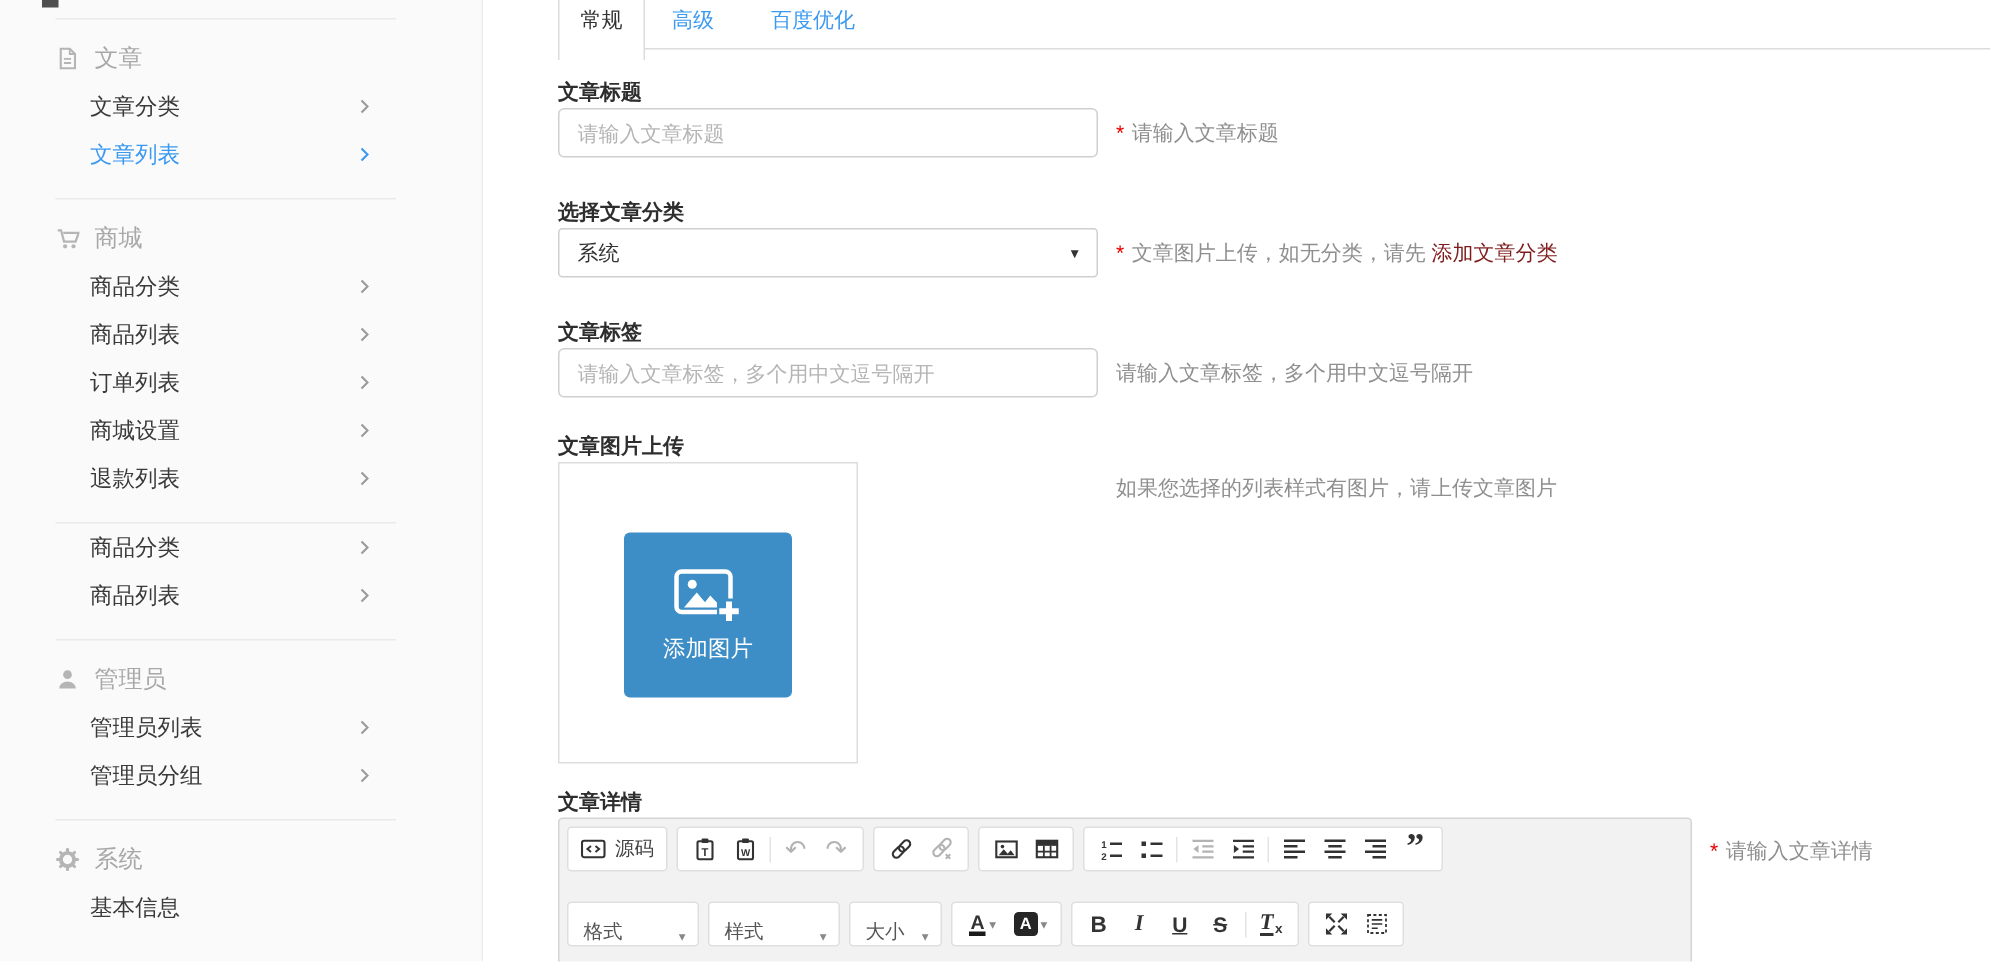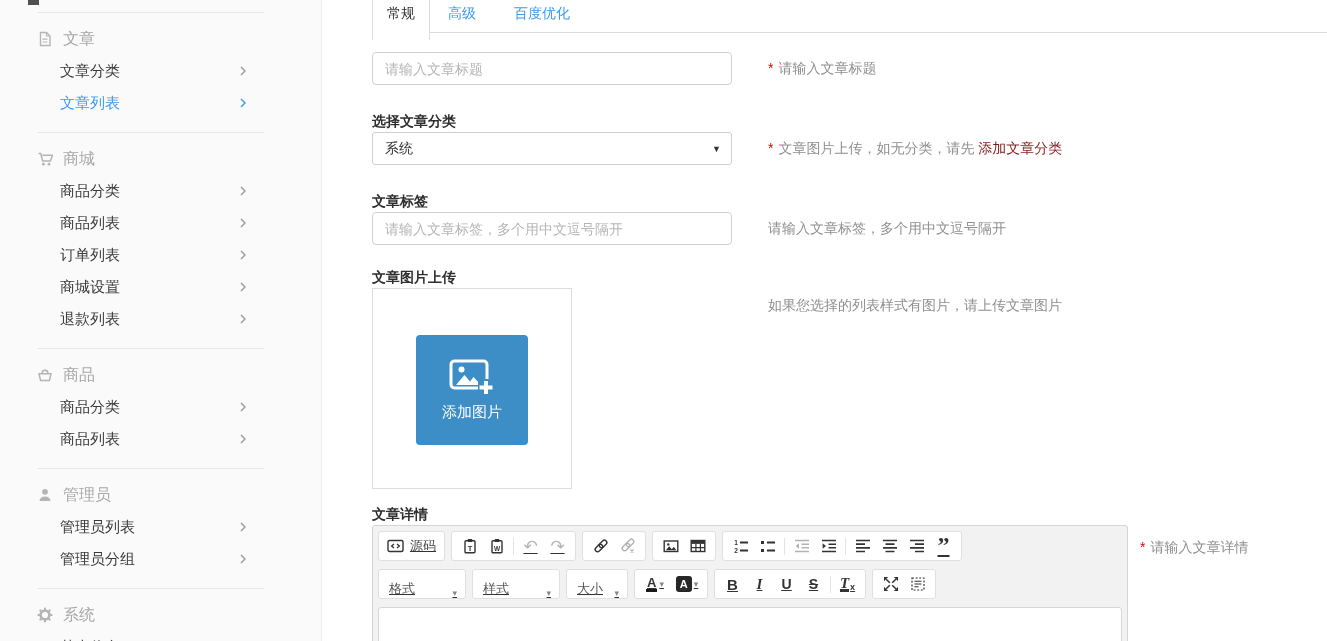--- a/index.html
+++ b/index.html
@@ -63,21 +63,21 @@
   .text-input::placeholder { color:#b5b5b5; }
 
   .select-box {
     width:360px; height:33px; border:1px solid #cfcfcf; border-radius:3px; background:#fff;
     display:flex; align-items:center; justify-content:space-between;
     padding:0 10px 0 12px; font-size:14px; color:#333; cursor:pointer;
   }
   .select-caret { font-size:9px; color:#333; }
 
   .hint {
-    position:absolute; left:396px; top:50%; transform:translateY(-50%);
+    position:absolute; left:372px; top:50%; transform:translateY(-50%);
     font-size:14px; color:#8f8f8f; white-space:nowrap;
   }
   .hint.static { top:9px; transform:none; }
   .req { color:#e60000; margin-right:5px; }
   .link { color:#7f1d1d; cursor:pointer; }
 
   .upload-box {
     width:200px; height:201px; border:1px solid #ddd; background:#fff;
     display:flex; justify-content:center; cursor:pointer;
   }
@@ -87,21 +87,21 @@
   }
   .upload-btn .lbl { color:#fff; font-size:15px; margin-top:7px; }
 
   
   .ed-row { position:relative; display:flex; align-items:flex-start; margin-top:1px; }
   .ed-hint { position:absolute; left:768px; top:14px; font-size:14px; color:#8f8f8f; white-space:nowrap; }
   .editor {
     width:756px; height:200px; background:#f2f2f2;
     border:1px solid #d4d4d4; border-radius:3px 3px 0 0; padding:5px 5px 0 5px; overflow:hidden;
   }
-  .tb-row { display:flex; gap:6px; margin-bottom:8px;text-decoration:underline; }
+  .tb-row { display:flex; gap:6px; margin-bottom:20px; }
   .tb-group {
     display:flex; align-items:center; background:#fff; border:1px solid #dfdfdf;
     border-radius:3px; height:30px; padding:0 4px;
   }
   .tb-btn { width:27px; height:26px; display:flex; align-items:center; justify-content:center; cursor:pointer; color:#333; }
   .tb-sep { width:1px; height:17px; background:#e4e4e4; margin:0 3px; }
   .tb-src { display:flex; align-items:center; gap:6px; padding:0 8px; cursor:pointer; }
   .src-text { font-size:13px; color:#444; }
   .tb-dd {
     display:flex; align-items:flex-end; justify-content:space-between; background:#fff;
@@ -195,27 +195,20 @@
     </div>
     <div class="sb-item">
       <span>退款列表</span>
       <svg class="chev" width="8" height="12" viewBox="0 0 8 12">
           <path d="M2 2 l4 4 -4 4" fill="none" stroke="#9a9a9a" stroke-width="1.4"></path>
         </svg>
     </div>
 
     <div class="sb-divider"></div>
 
-    <div class="sb-header">
-      <svg width="16" height="16" viewBox="0 0 16 16">
-        <path d="M2 6.8 h12 l-1.6 6.7 h-8.8 z" fill="none" stroke="#b5b5b5" stroke-width="1.5"></path>
-        <path d="M5 6.5 a3 3.2 0 0 1 6 0" fill="none" stroke="#b5b5b5" stroke-width="1.4"></path>
-      </svg>
-      <span>商品</span>
-    </div>
     <div class="sb-item">
       <span>商品分类</span>
       <svg class="chev" width="8" height="12" viewBox="0 0 8 12">
           <path d="M2 2 l4 4 -4 4" fill="none" stroke="#9a9a9a" stroke-width="1.4"></path>
         </svg>
     </div>
     <div class="sb-item">
       <span>商品列表</span>
       <svg class="chev" width="8" height="12" viewBox="0 0 8 12">
           <path d="M2 2 l4 4 -4 4" fill="none" stroke="#9a9a9a" stroke-width="1.4"></path>
@@ -280,20 +273,21 @@
         <span>高级</span>
       </div>
       <div class="tab-plain tab-3">
         <span>百度优化</span>
       </div>
     </div>
 
     <div class="form">
 
       <div class="field">
+        <label class="f-label">文章标题</label>
         <div class="c-row">
           <input class="text-input" type="text" placeholder="请输入文章标题" style="">
           <span class="hint">
             <span class="req">*</span><span>请输入文章标题</span>
           </span>
         </div>
       </div>
 
       <div class="field">
         <label class="f-label">选择文章分类</label>

